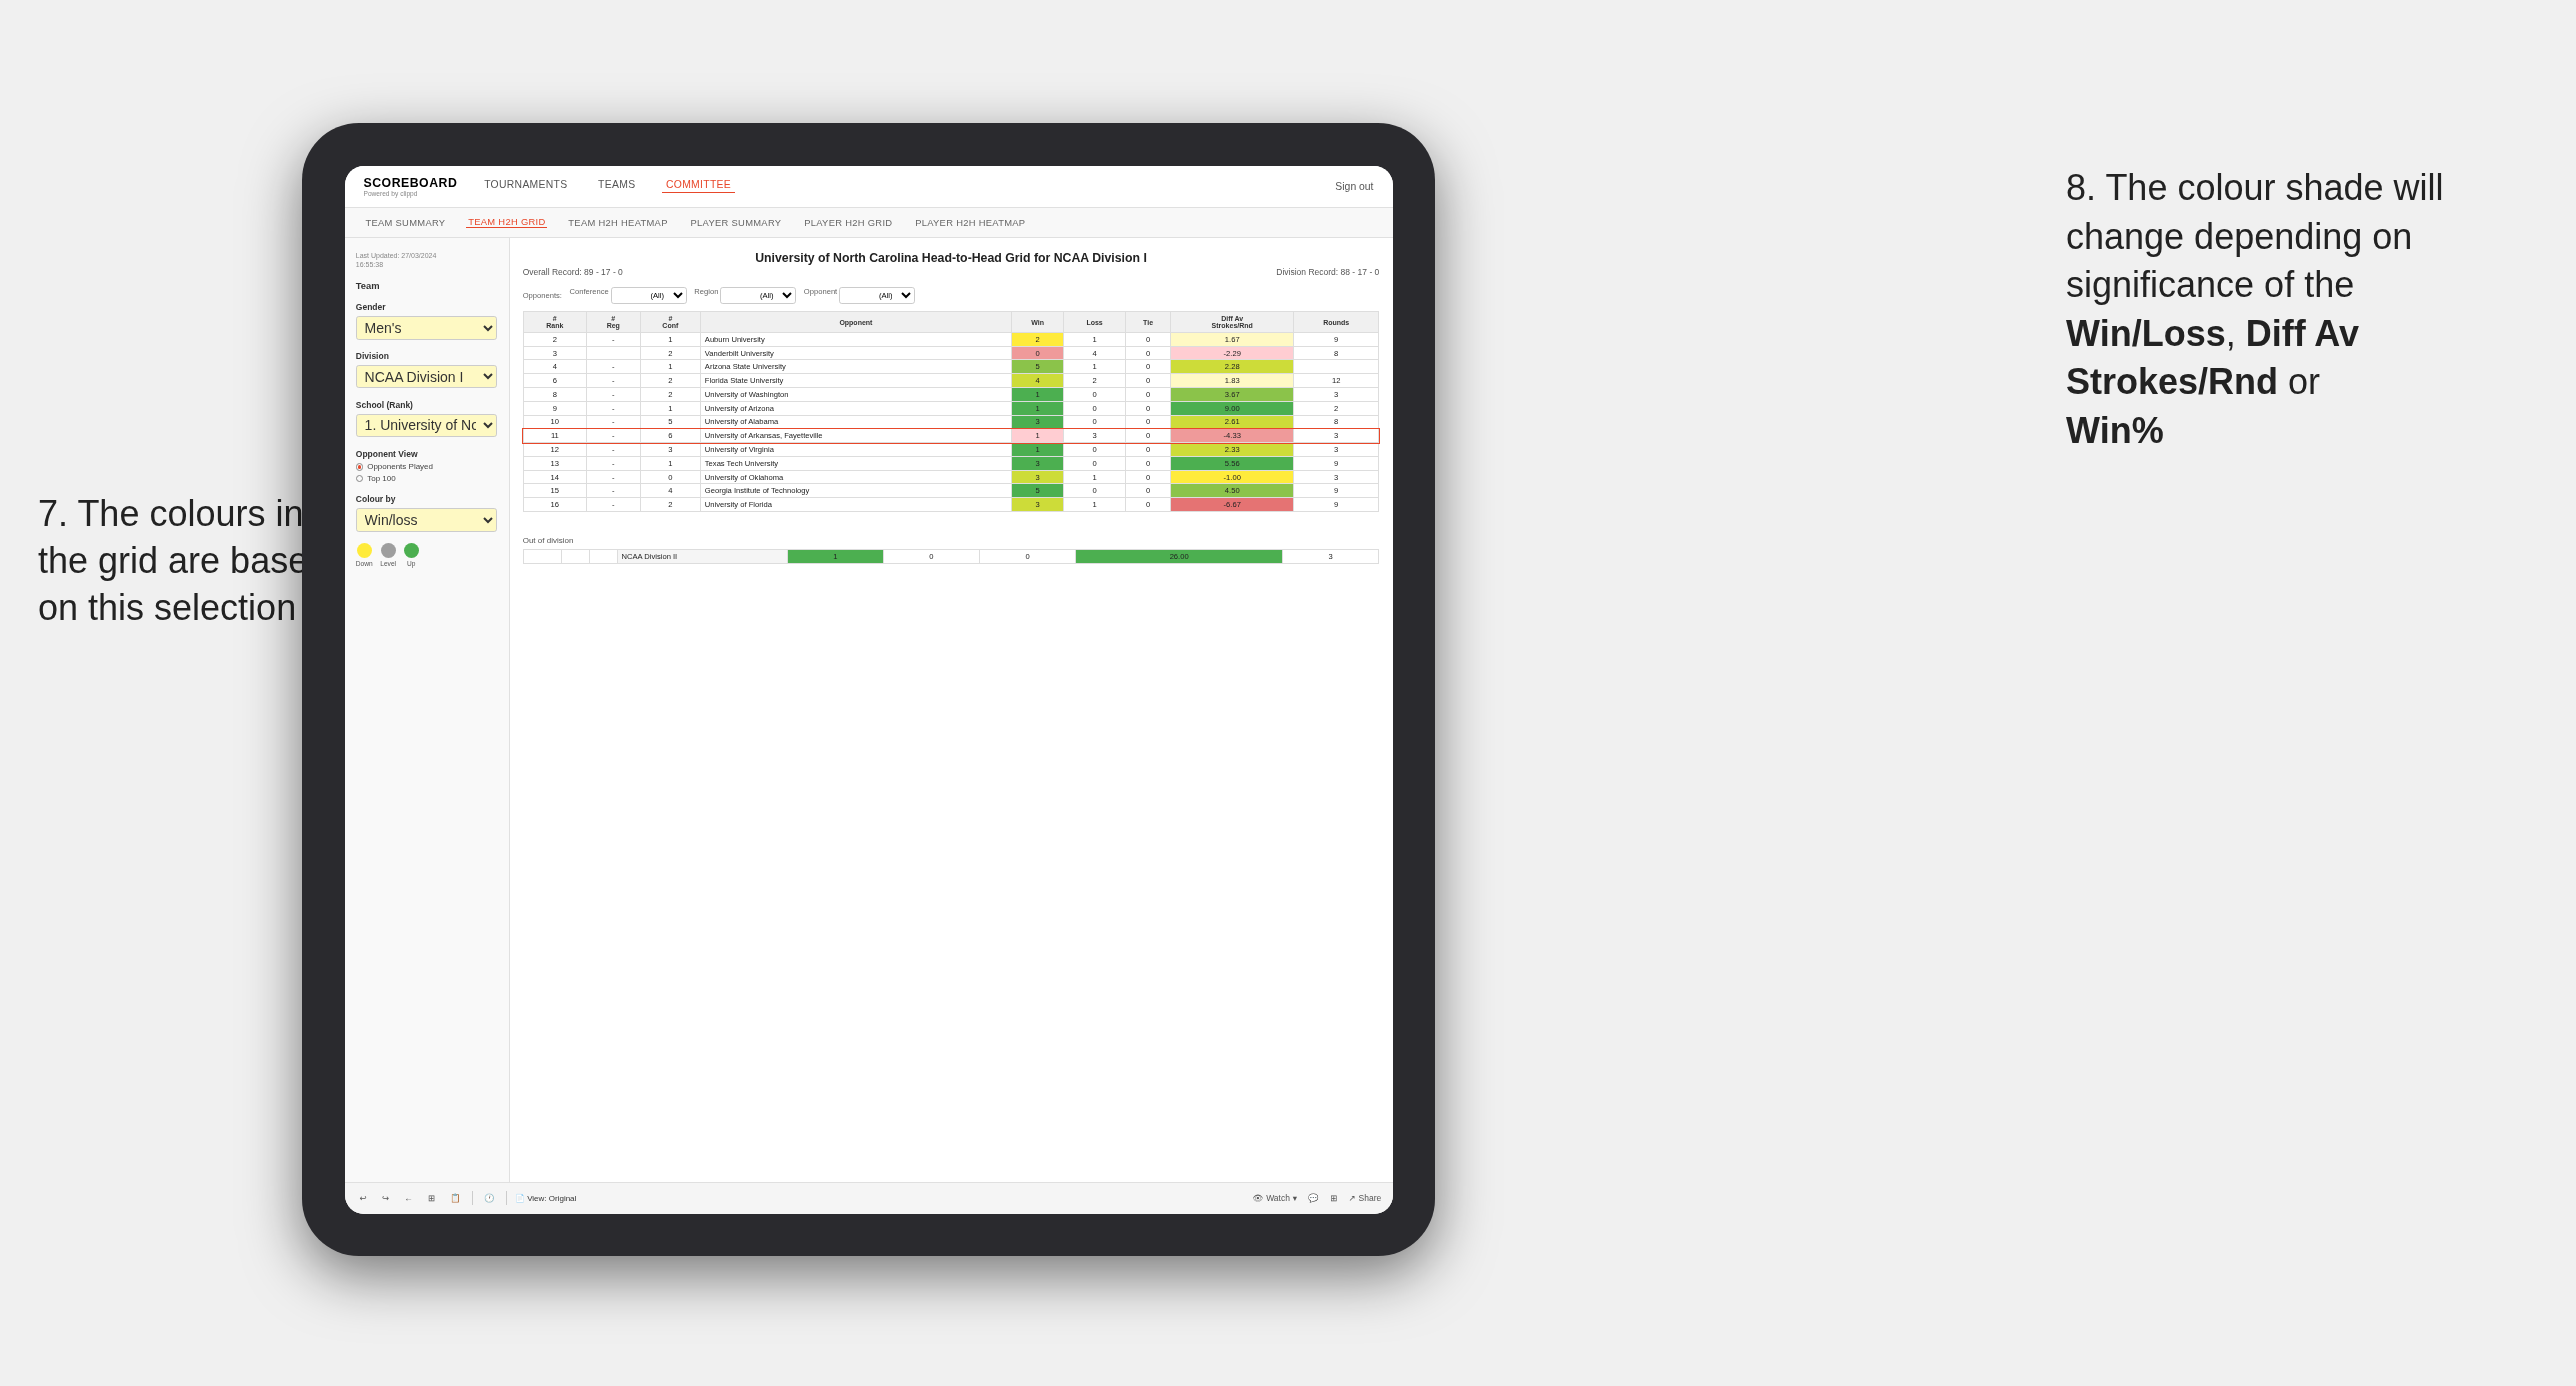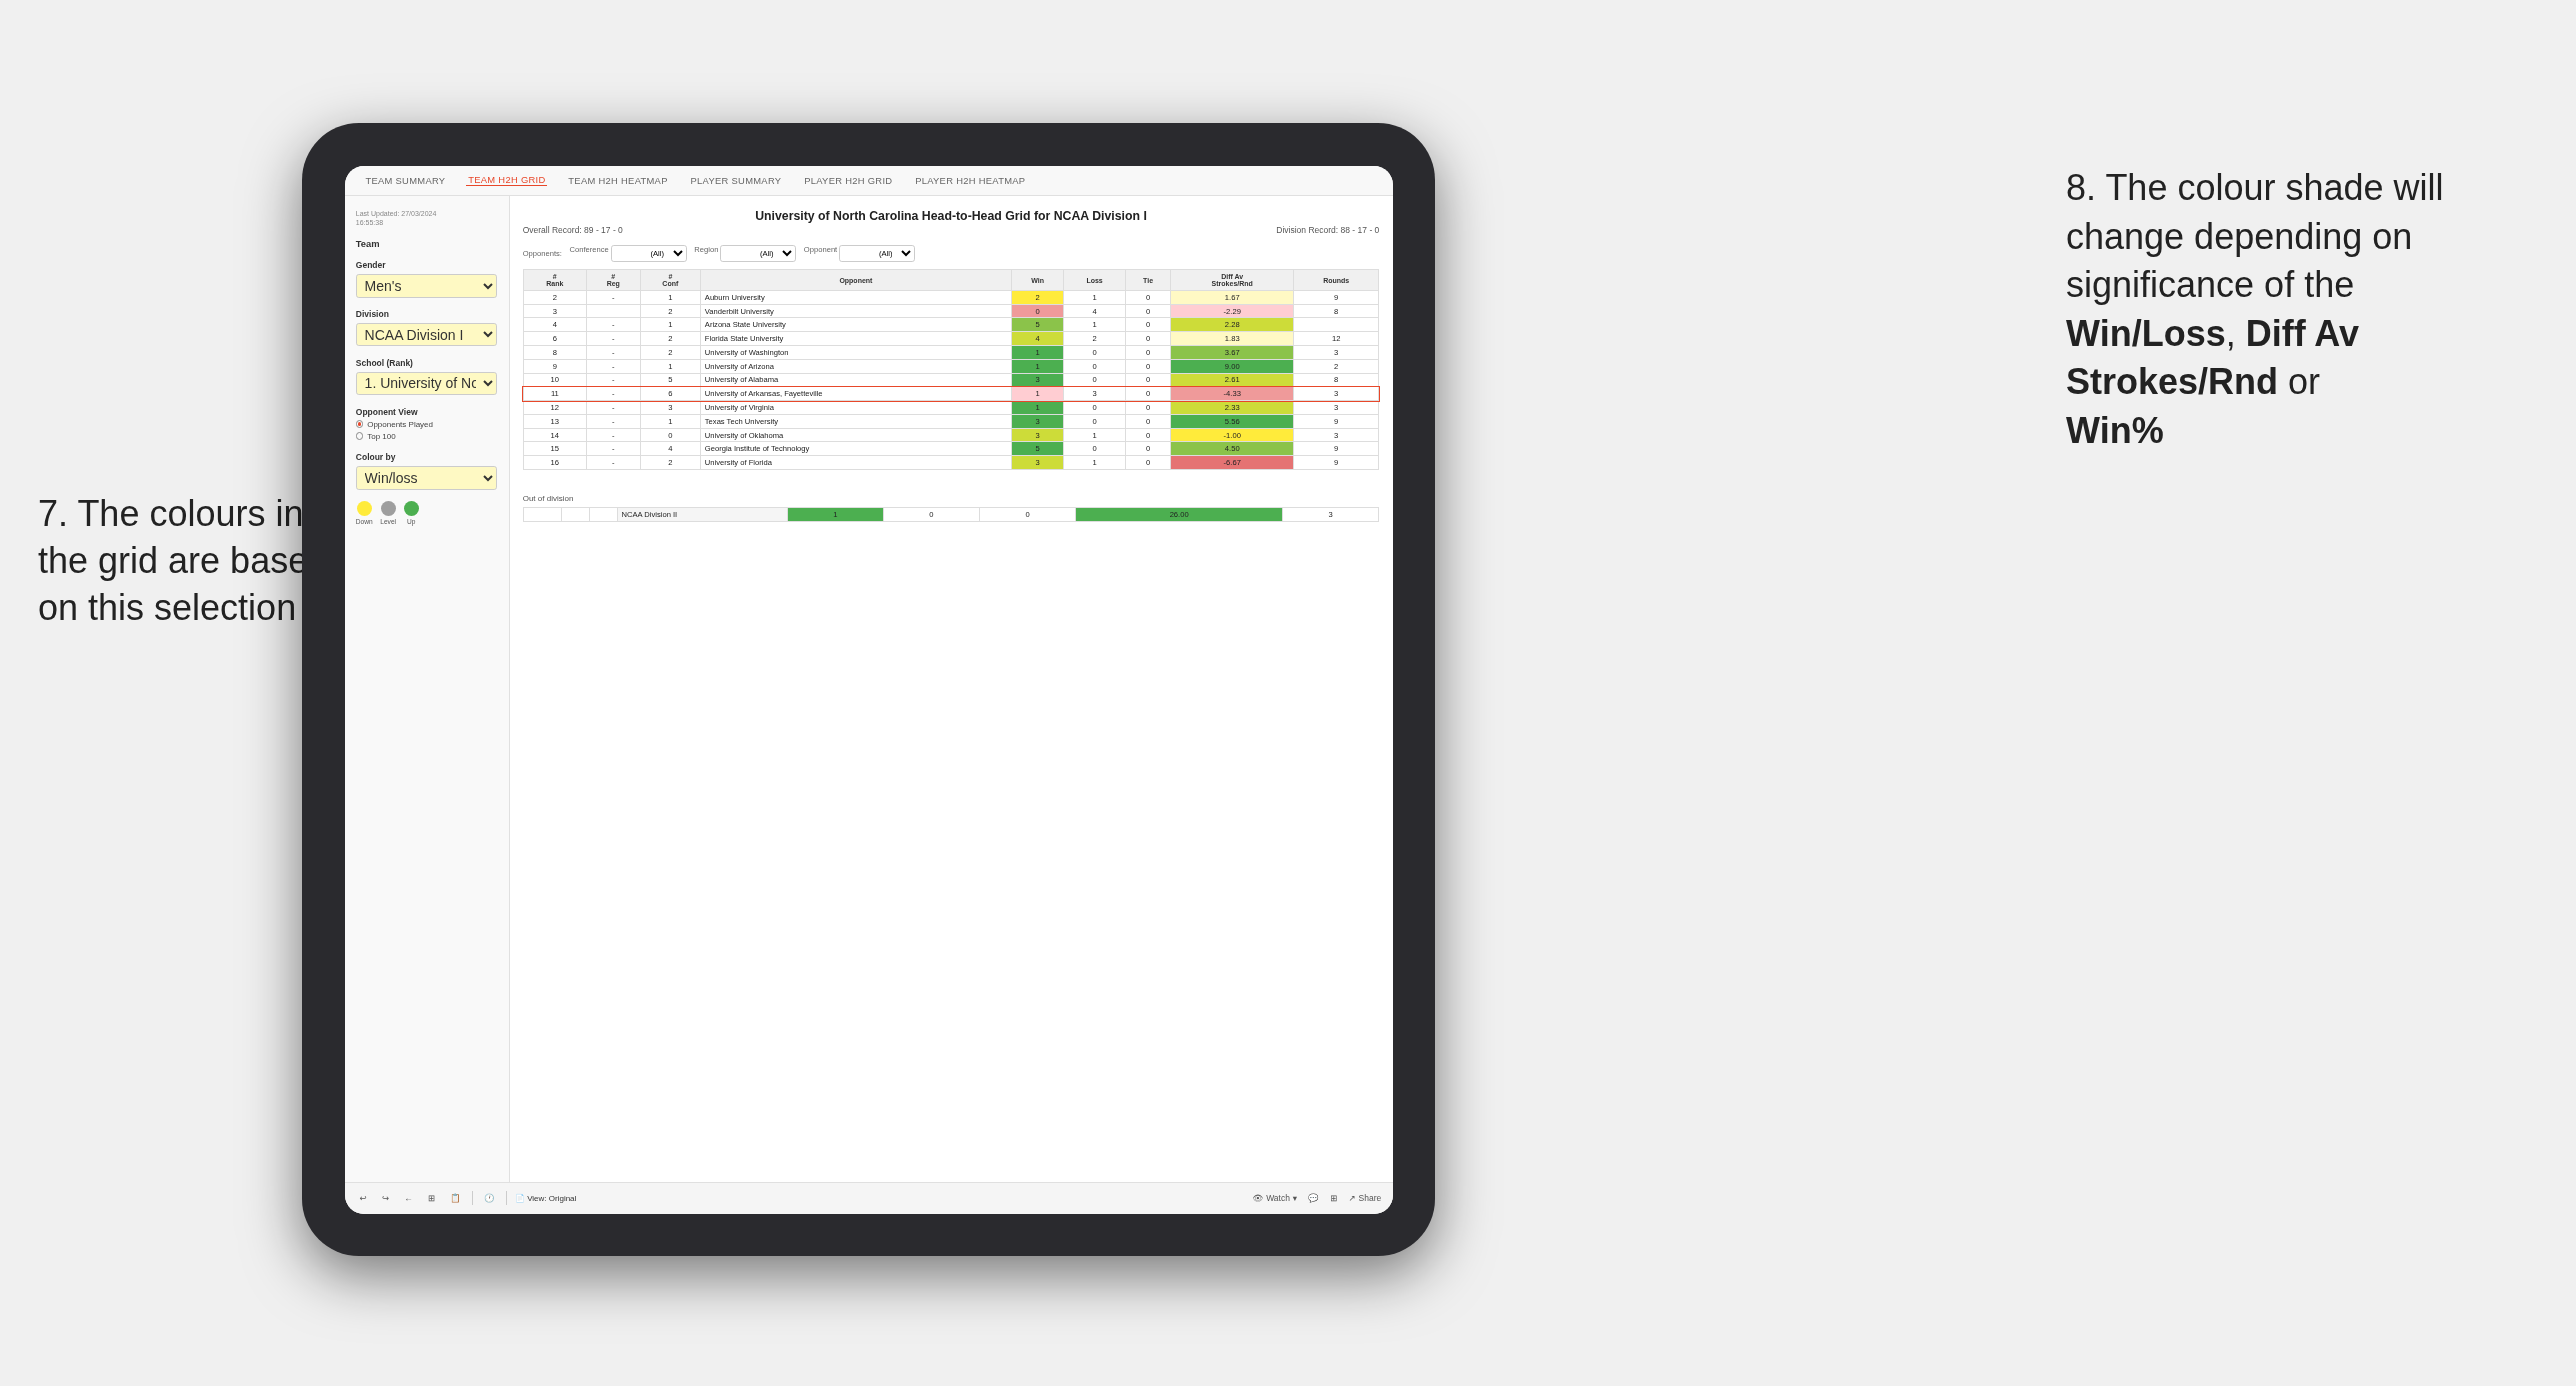--- a/index.html
+++ b/index.html
@@ -190,21 +190,21 @@
       line-height: 1.4;
     }
 
     .radio-group {
       display: flex;
       flex-direction: column;
       gap: 2.8px;
     }
     .radio-item {
       display: flex;
-      align-items: flex-start;
+      align-items: center;
       gap: 3.8px;
       font-size: 8px;
       color: #444;
     }
     .radio-dot {
       width: 7.6px;
       height: 7.6px;
       border-radius: 50%;
       border: 1.4px solid #888;
       display: flex;
@@ -417,20 +417,32 @@
     <marker id="arrowhead-r" markerWidth="8" markerHeight="6" refX="0" refY="3" orient="auto">
       <polygon points="8 0, 0 3, 8 6" fill="#e8472a"></polygon>
     </marker>
   </defs>
   <path d="M 190 20 Q 100 40 10 60" stroke="#e8472a" stroke-width="3" fill="none" marker-end="url(#arrowhead-r)"></path>
 </svg>
 
 <div class="tablet">
   <div class="tablet-screen">
 
+    <div class="top-nav">
+      <div class="logo-area">
+        <span class="logo-text">SCOREBOARD</span>
+        <span class="logo-sub">Powered by clippd</span>
+      </div>
+      <div class="nav-items">
+        <span class="nav-item">TOURNAMENTS</span>
+        <span class="nav-item">TEAMS</span>
+        <span class="nav-item active">COMMITTEE</span>
+      </div>
+      <span class="sign-out">Sign out</span>
+    </div>
 
     <div class="sub-nav">
       <span class="sub-nav-item">TEAM SUMMARY</span>
       <span class="sub-nav-item active">TEAM H2H GRID</span>
       <span class="sub-nav-item">TEAM H2H HEATMAP</span>
       <span class="sub-nav-item">PLAYER SUMMARY</span>
       <span class="sub-nav-item">PLAYER H2H GRID</span>
       <span class="sub-nav-item">PLAYER H2H HEATMAP</span>
     </div>
 

